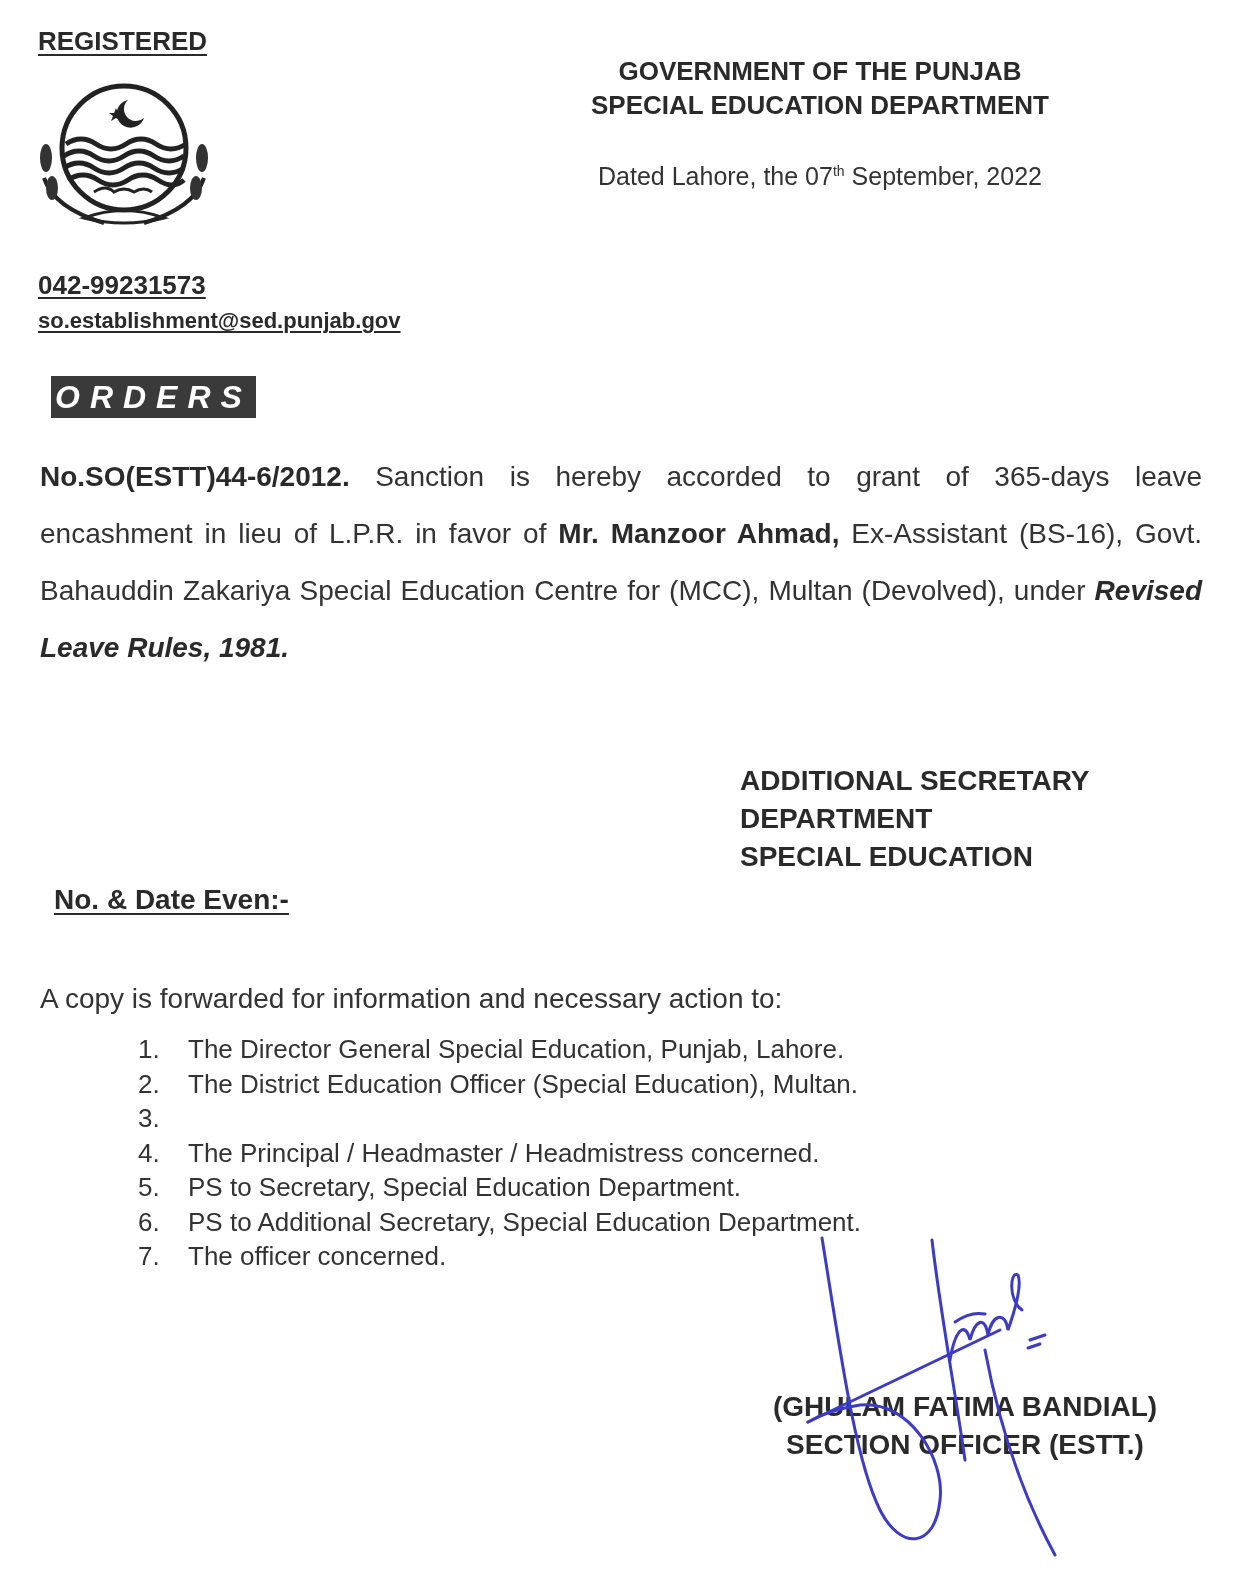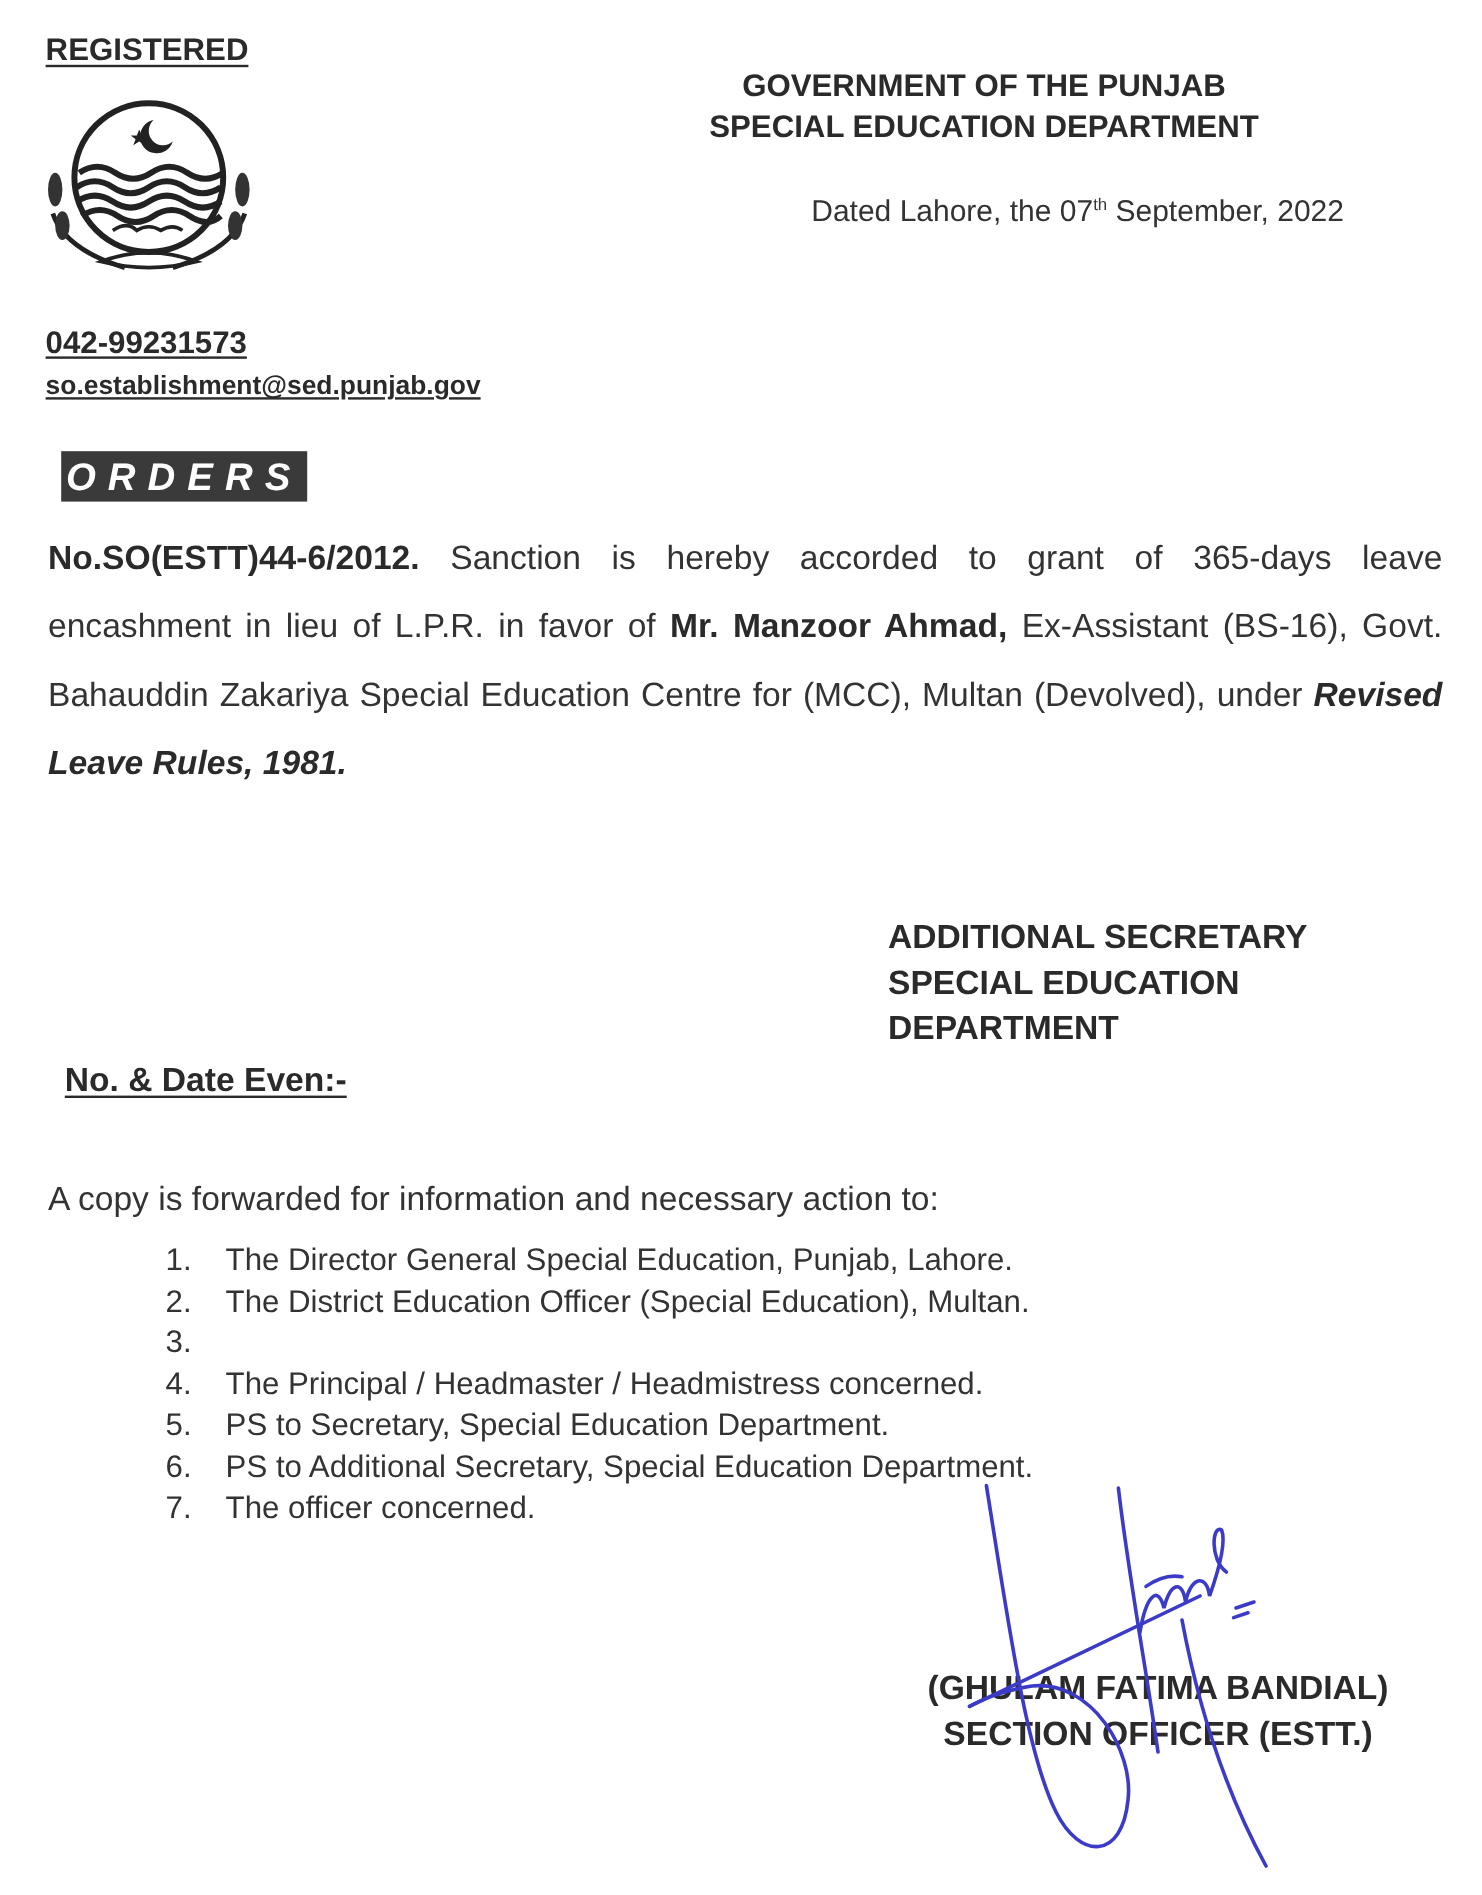--- a/index.html
+++ b/index.html
@@ -9,36 +9,36 @@
   }
   .abs { position: absolute; }
   .registered {
     left: 38px; top: 26px; font-size: 26px; font-weight: bold; text-decoration: underline;
     text-decoration-thickness: 2px; text-underline-offset: 4px; color: #2a2a2a;
   }
   .logo { left: 24px; top: 78px; width: 200px; height: 155px; }
   .header-block { left: 520px; top: 54px; width: 600px; text-align: center; }
   .gov-title { font-size: 26px; font-weight: bold; line-height: 34px; color: #2a2a2a; }
   .address { font-size: 23px; line-height: 30px; color: #333; }
-  .dated { font-size: 25px; margin-top: 40px; color: #333; text-align: right; }
+  .dated { font-size: 25px; margin-top: 40px; color: #333; }
   .dated sup { font-size: 14px; }
   .phone {
     left: 38px; top: 270px; font-size: 26px; font-weight: bold; text-decoration: underline;
     text-decoration-thickness: 2px; text-underline-offset: 3px; color: #2a2a2a;
   }
   .email {
     left: 38px; top: 308px; font-size: 22px; text-decoration: underline;
     text-decoration-thickness: 2px; text-underline-offset: 3px; color: #2a2a2a; font-weight: bold;
   }
   .orders {
     left: 38px; top: 376px; background: #3a3a3a; color: #ffffff; font-size: 32px;
     font-weight: bold; font-style: italic; letter-spacing: 10px; padding: 2px 4px 2px 4px; line-height: 38px; margin-left: 13px;
   }
   .body-para {
-    left: 40px; top: 436px; width: 1162px; font-size: 28px; line-height: 57px; text-align: justify;
+    left: 40px; top: 448px; width: 1162px; font-size: 28px; line-height: 57px; text-align: justify;
     color: #333;
   }
   .body-para b { color: #2a2a2a; }
   .signatory-block { left: 740px; top: 762px; width: 460px; text-align: left; font-size: 28px; font-weight: bold; line-height: 38px; color: #2a2a2a; }
   .ne-heading {
     left: 54px; top: 884px; font-size: 28px; font-weight: bold; text-decoration: underline;
     text-decoration-thickness: 2px; text-underline-offset: 4px; color: #2a2a2a;
   }
   .forward-text { left: 40px; top: 958px; font-size: 28px; color: #333; margin-top: 25px; }
   .cc-list { left: 138px; top: 1032px; font-size: 26px; line-height: 34.5px; color: #333; margin: 0; padding: 0; list-style: none; }
@@ -77,22 +77,22 @@
 
 <div class="abs phone">042-99231573</div>
 <div class="abs email">so.establishment@sed.punjab.gov</div>
 
 <div class="abs orders">ORDERS</div>
 
 <div class="abs body-para"><b>No.SO(ESTT)44-6/2012.</b><span> Sanction is hereby accorded to grant of 365-days leave encashment in lieu of L.P.R. in favor of </span><b>Mr. Manzoor Ahmad,</b><span> Ex-Assistant (BS-16), Govt. Bahauddin Zakariya Special Education Centre for (MCC), Multan (Devolved), under </span><b><i>Revised Leave Rules, 1981.</i></b></div>
 
 <div class="abs signatory-block">
   <div>ADDITIONAL SECRETARY</div>
+  <div>DEPARTMENT</div>
   <div>SPECIAL EDUCATION</div>
-  <div>DEPARTMENT</div>
 </div>
 
 <div class="abs ne-heading">No. &amp; Date Even:-</div>
 <div class="abs forward-text">A copy is forwarded for information and necessary action to:</div>
 
 <ul class="abs cc-list">
   <li>
       <span class="num">1.</span>
       <span>The Director General Special Education, Punjab, Lahore.</span>
     </li>

